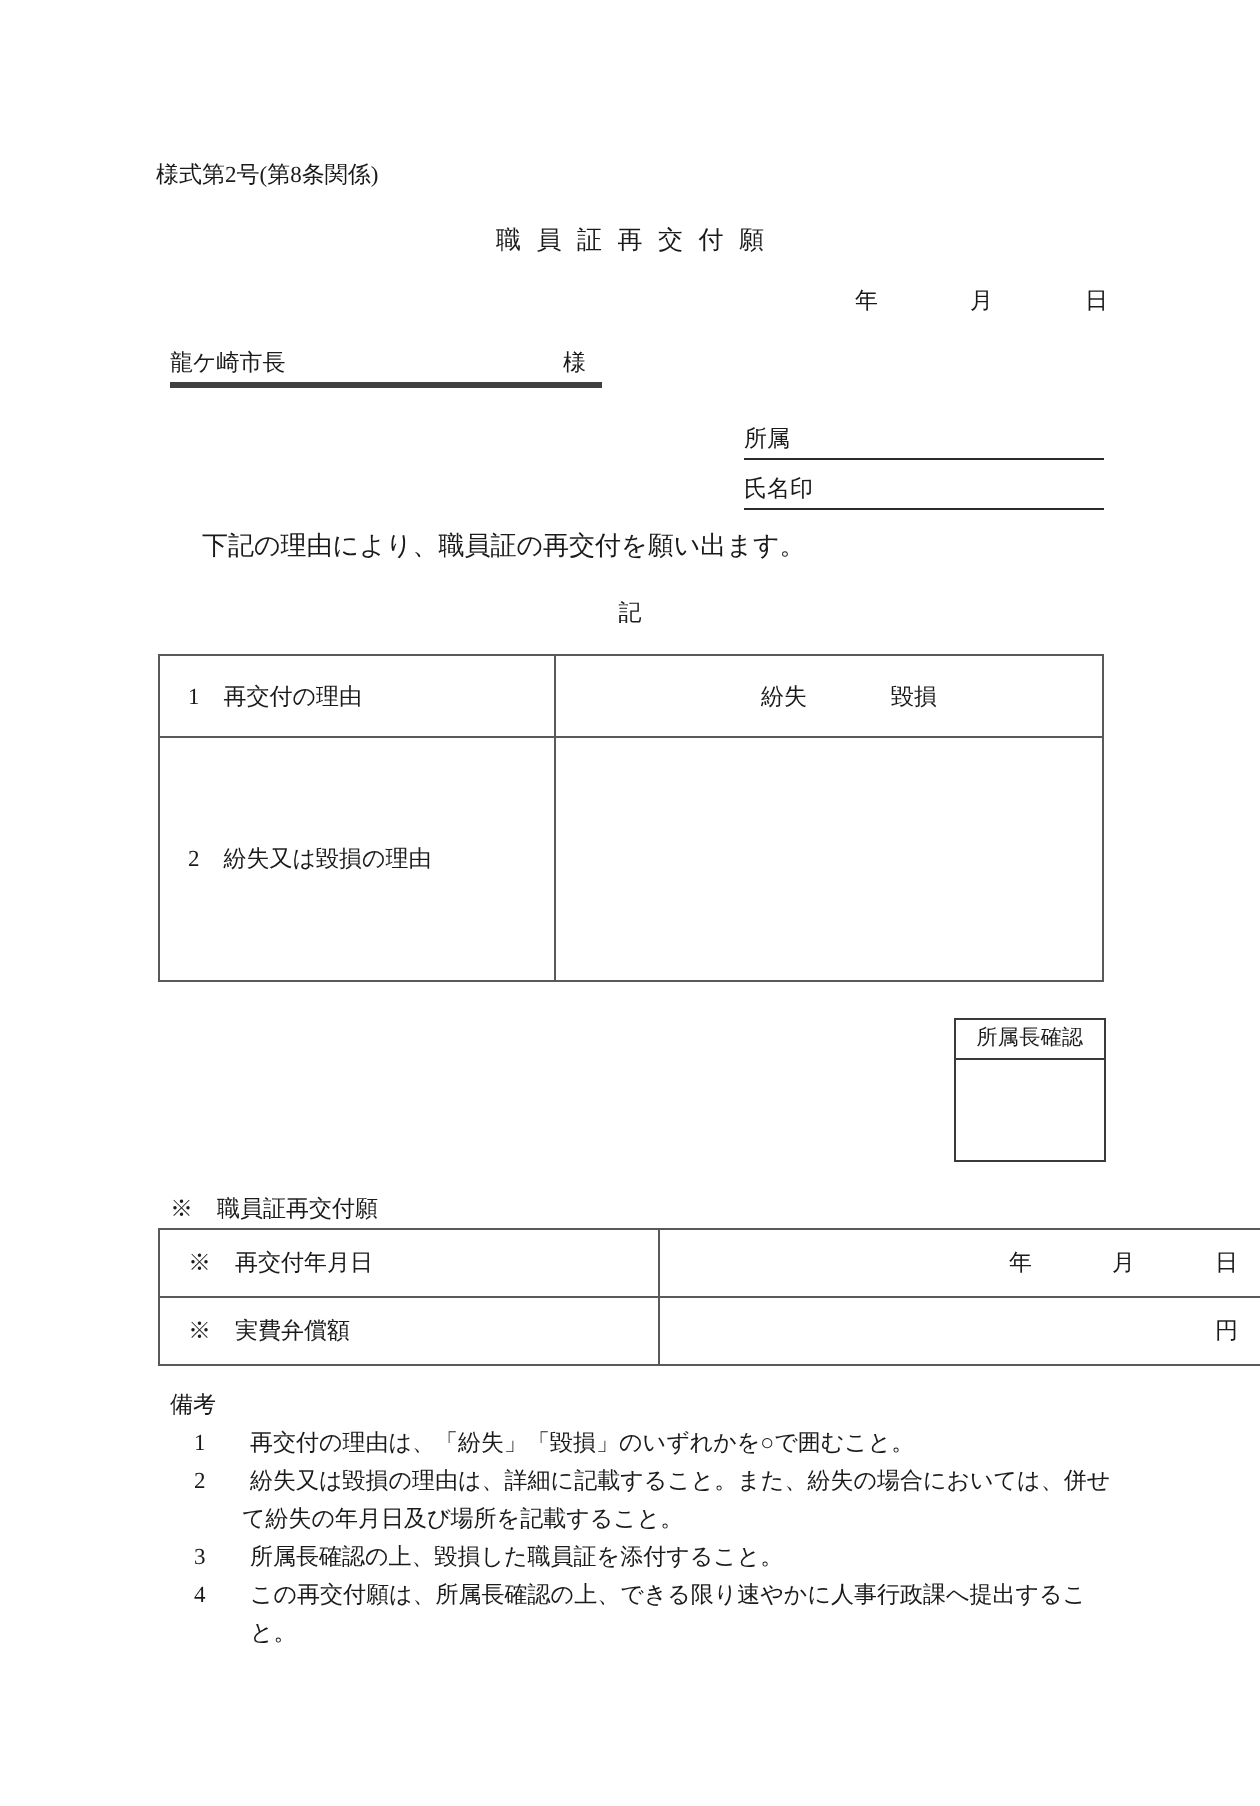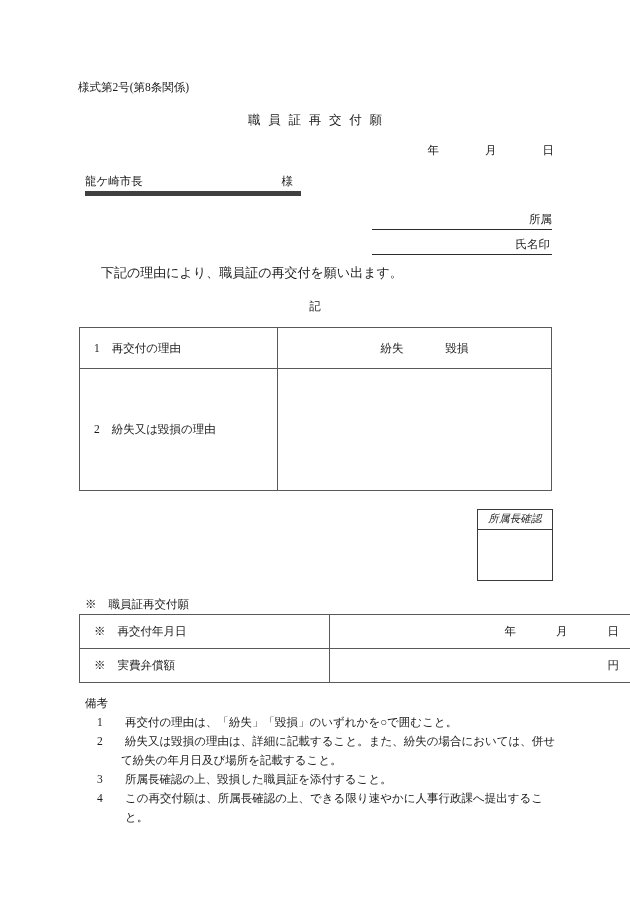--- a/index.html
+++ b/index.html
@@ -49,39 +49,39 @@
     font-size: 11.5px;
   }
   #date-line span { display: inline-block; }
   #date-line .y { margin-right: 46px; }
   #date-line .m { margin-right: 46px; }
 
   
   #addressee-line {
     left: 85px; top: 174px;
     width: 216px;
-    border-bottom: 5px solid #404040;
+    border-bottom: 3px solid #404040;
     padding-bottom: 2px;
     font-size: 11.5px;
     display: flex;
     justify-content: space-between;
     align-items: center;
   }
   #addressee-line .sama { padding-right: 8px; }
 
   
   .field-line {
     position: absolute;
     left: 372px;
     width: 180px;
     border-bottom: 1px solid #2b2b2b;
     padding-bottom: 2px;
     font-size: 11.5px;
     display: flex;
-    justify-content: flex-end;
+    justify-content: flex-start;
     align-items: flex-end;
   }
   #field-affiliation { top: 212px; }
   #field-name { top: 237px; }
   .field-line .seal { padding-right: 2px; }
 
   
   #body-sentence {
     left: 101px; top: 264px;
     font-size: 13px;
@@ -127,21 +127,20 @@
     left: 477px; top: 509px;
     width: 74px;
     border: 1px solid #3a3a3a;
     font-size: 10.5px;
   }
   #supervisor-box .hdr {
     border-bottom: 1px solid #3a3a3a;
     text-align: center;
     padding: 2px 0 3px;
     letter-spacing: 0.02em;
-    font-style: italic;
   }
   #supervisor-box .body { height: 50px; }
 
   
   #hr-section-label {
     left: 85px; top: 597px;
     font-size: 11.5px;
   }
   #hr-section-label .mk { padding-right: 12px; }
 

